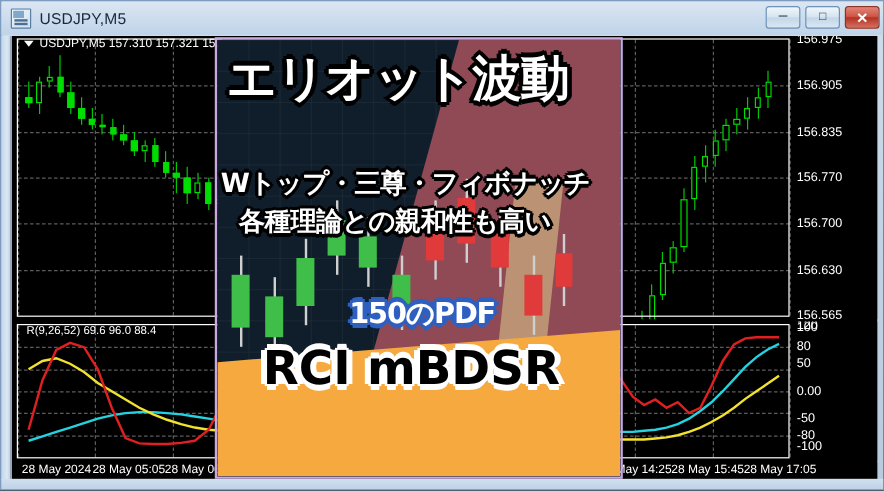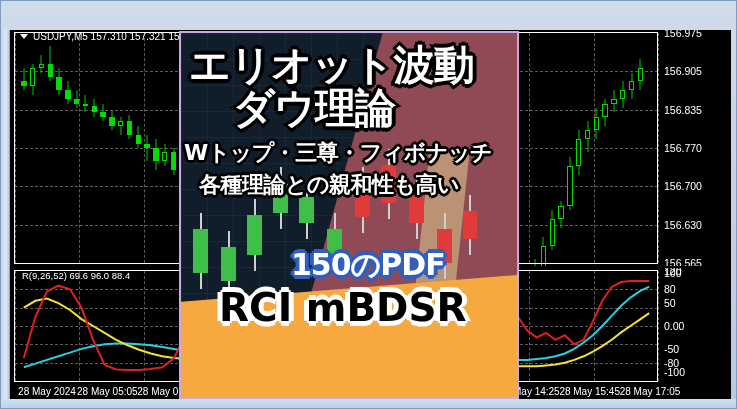--- a/index.html
+++ b/index.html
@@ -215,21 +215,21 @@
 
   .t-cyan {
     font-weight: bold; color: #ffffff;
     font-family: "DejaVu Sans", sans-serif;
     text-shadow:
       3px 0 0 #2f5fbf, -3px 0 0 #2f5fbf, 0 3px 0 #2f5fbf, 0 -3px 0 #2f5fbf,
       2px 2px 0 #2f5fbf, -2px 2px 0 #2f5fbf, 2px -2px 0 #2f5fbf, -2px -2px 0 #2f5fbf,
       4px 0 0 #2f5fbf, -4px 0 0 #2f5fbf, 0 4px 0 #2f5fbf, 0 -4px 0 #2f5fbf;
   }
   #promo-line5 { left: 12px; top: 176px; font-size: 30px; letter-spacing: -1px; }
-  #promo-line6 { left: 110px; top: 212px; font-size: 30px; letter-spacing: -1px; }
+  #promo-line6 { left: 110px; top: 212px; font-size: 24px; letter-spacing: -1px; }
 
   .t-black {
     font-weight: bold; color: #000000;
     font-family: "DejaVu Sans", sans-serif;
     text-shadow:
       3px 0 0 #fff, -3px 0 0 #fff, 0 3px 0 #fff, 0 -3px 0 #fff,
       2px 2px 0 #fff, -2px 2px 0 #fff, 2px -2px 0 #fff, -2px -2px 0 #fff,
       4px 0 0 #fff, -4px 0 0 #fff, 0 4px 0 #fff, 0 -4px 0 #fff,
       5px 0 0 #fff, -5px 0 0 #fff, 0 5px 0 #fff, 0 -5px 0 #fff;
   }
@@ -245,20 +245,35 @@
   #left-edge {
     position: absolute; left: 0; top: 29px; width: 8px; height: 370px;
     background: linear-gradient(90deg,#c5d6e8 0%, #dbe8f4 60%, #b9cde2 100%);
   }
 </style>
 </head>
 <body>
 
 <div id="app-window">
 
+  <div id="title-bar">
+    <div id="title-bar-icon"></div>
+    <span id="title-bar-text">USDJPY,M5</span>
+    <div id="window-controls">
+      <div class="win-btn" id="btn-minimize">
+        <span class="glyph">–</span>
+      </div>
+      <div class="win-btn" id="btn-maximize">
+        <span class="glyph">□</span>
+      </div>
+      <div class="win-btn" id="btn-close">
+        <span class="glyph">✕</span>
+      </div>
+    </div>
+  </div>
 
   <div id="left-edge"></div>
 
   <div id="chart-area">
 
     <div id="price-pane">
       <div id="price-grid">
           <div class="grid-v" style="left: 5px; top: 3px; height: 230px;"></div>
           <div class="grid-v" style="left: 69.3px; top: 3px; height: 230px;"></div>
           <div class="grid-v" style="left: 133.6px; top: 3px; height: 230px;"></div>
@@ -676,21 +691,20 @@
           <div class="pbody" style="top: 16px; height: 34px; background: rgb(224, 58, 58);"></div>
         </div>
         <div class="promo-candle" style="left: 282px; top: 162px; width: 14px; height: 60px;">
           <div class="pwick" style="top: 0px; height: 60px; background: rgb(207, 207, 207);"></div>
           <div class="pbody" style="top: 16px; height: 28px; background: rgb(224, 58, 58);"></div>
         </div>
       </div>
     <div id="promo-orange"></div>
 
     <div class="promo-text t-head" id="promo-line1">エリオット波動</div>
-    <div class="promo-text t-head" id="promo-line2">ダウ理論</div>
     <div class="promo-text t-sub" id="promo-line4">各種理論との親和性も高い</div>
     <div class="promo-text t-sub" id="promo-line3">Wトップ・三尊・フィボナッチ</div>
     <div class="promo-text t-cyan" id="promo-line6">150のPDF</div>
     <div class="promo-text t-black" id="promo-line7">RCI mBDSR</div>
   </div>
 
   <div id="status-strip"></div>
 </div>
 
 </body></html>

